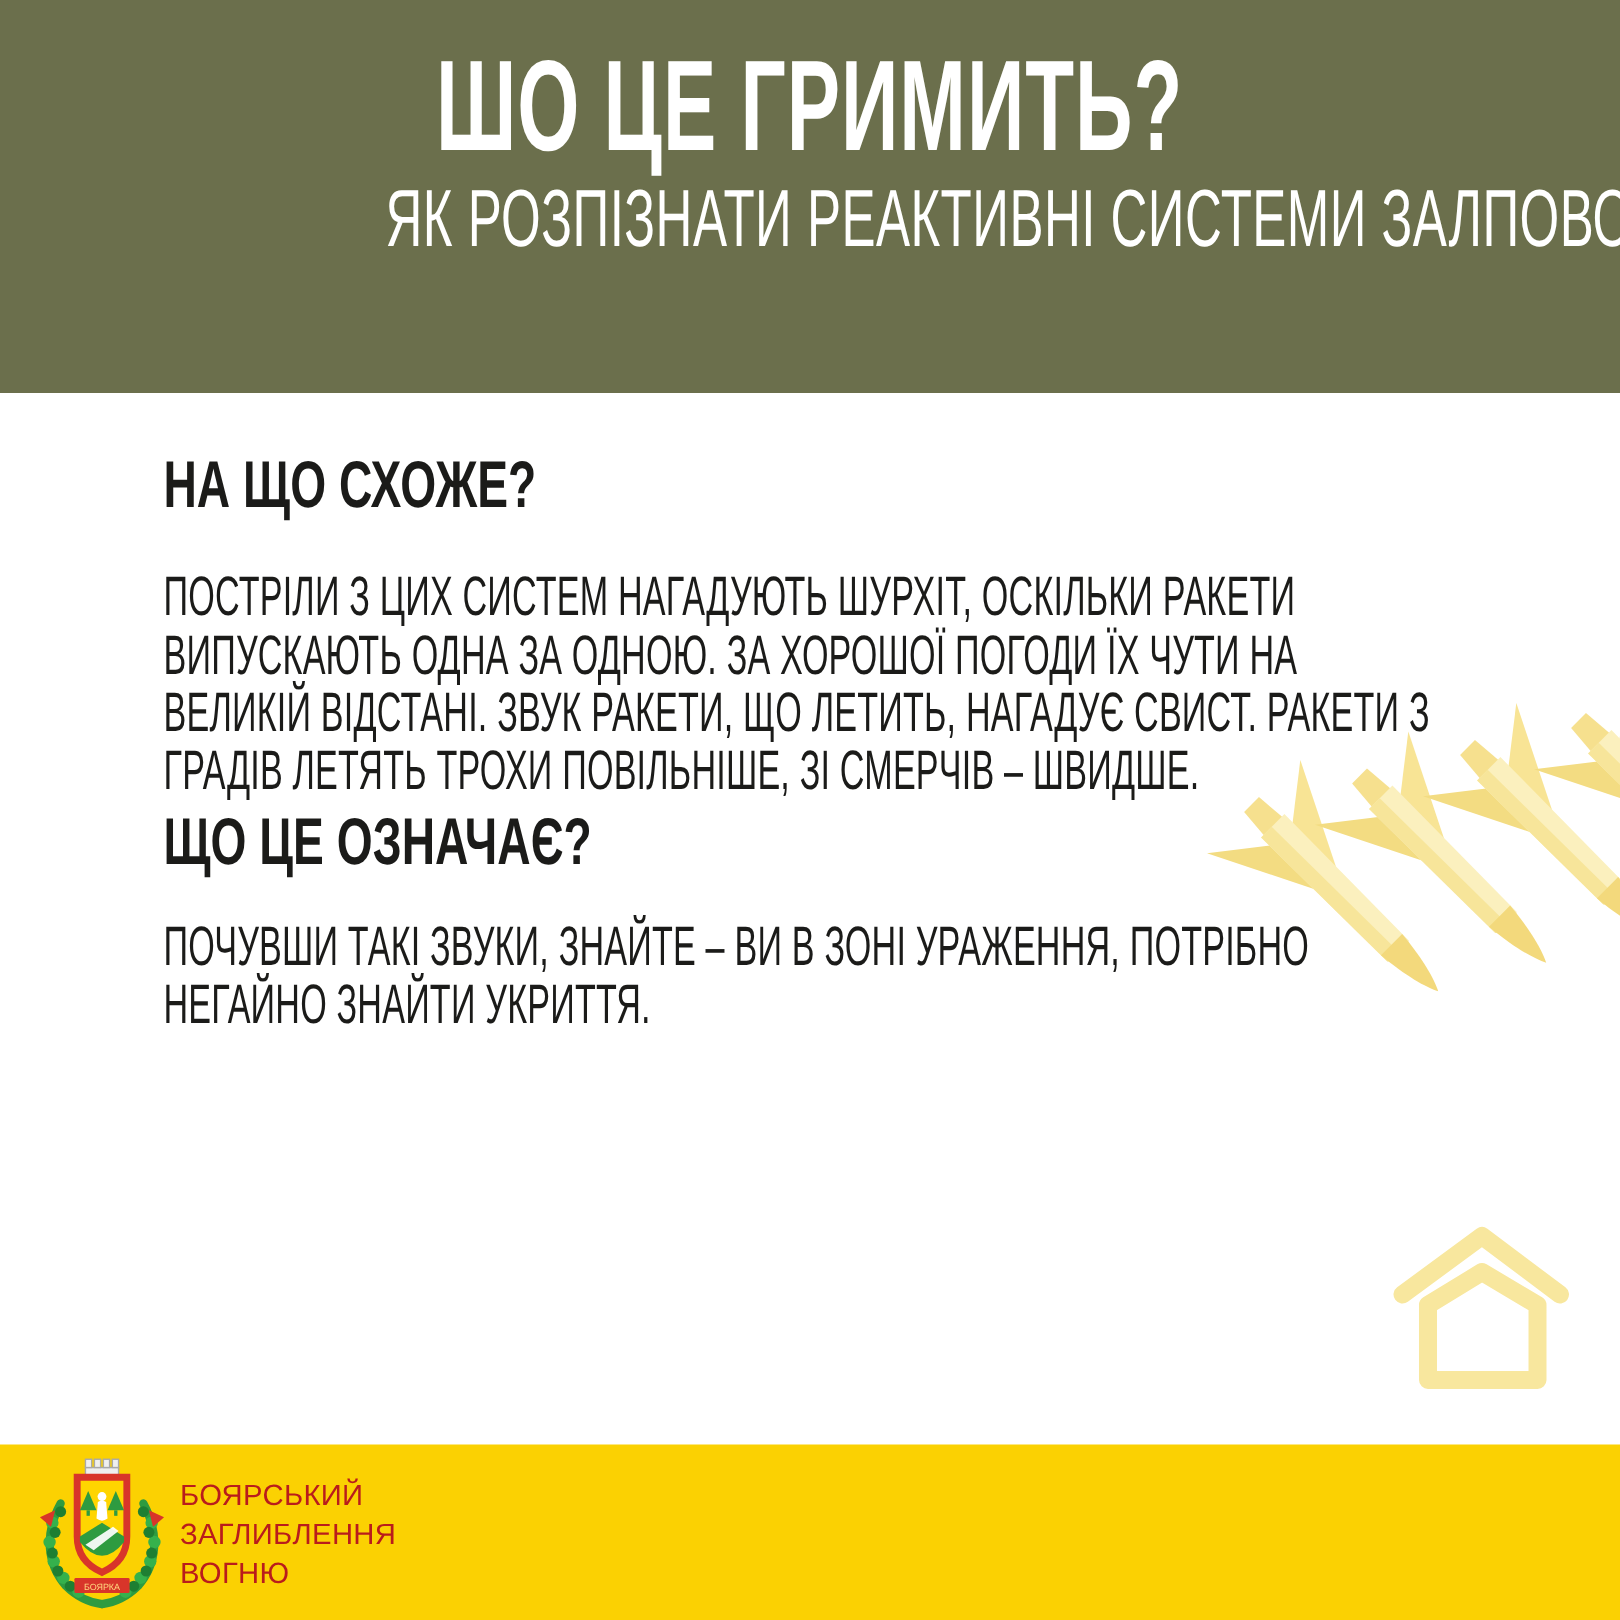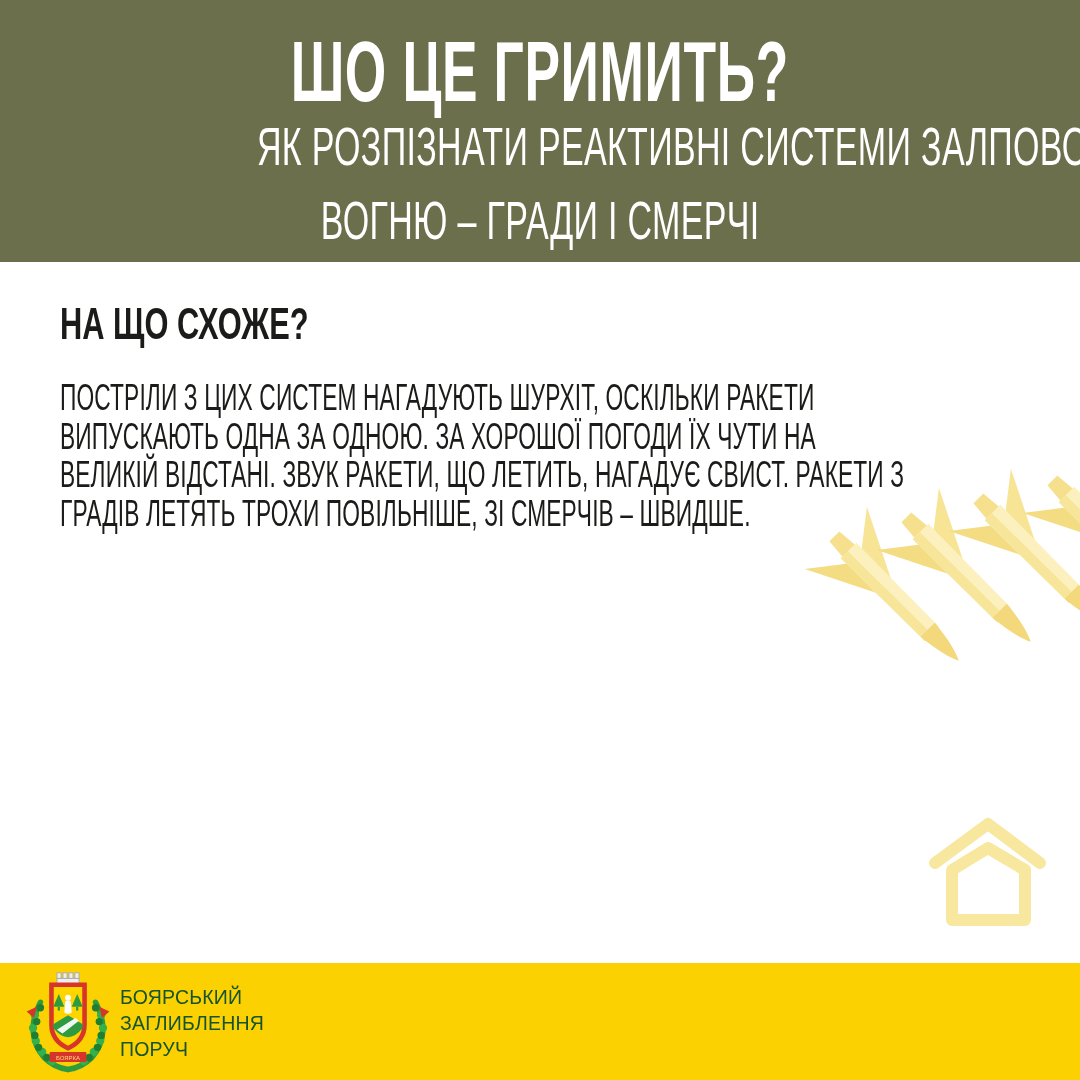--- a/index.html
+++ b/index.html
@@ -23,21 +23,21 @@
     display:inline-block;font-size:54px;font-weight:400;color:#ffffff;
     white-space:nowrap;transform:scaleX(0.63);transform-origin:50% 50%;
     letter-spacing:0.5px;
   }
   
   .content{
     position:absolute;top:262px;left:0;width:1080px;height:701px;
     background:#ffffff;overflow:hidden;
   }
   .decor{position:absolute;top:0;left:0;pointer-events:none;}
-  .text-col{position:relative;padding-left:60px;}
+  .text-col{position:relative;padding-left:109px;}
   .sec-heading{
     font-size:44px;font-weight:700;color:#1B1B19;line-height:46px;
     white-space:nowrap;transform:scaleX(0.70);transform-origin:0 50%;
   }
   .sec-body{
     font-size:37px;font-weight:400;color:#1B1B19;line-height:38.6px;
     width:1380px;transform:scaleX(0.615);transform-origin:0 0;
     letter-spacing:0.2px;
   }
   .sec-body b{font-weight:700;}
@@ -48,33 +48,32 @@
   .mt-h3{margin-top:30px;}
   .mt-p3{margin-top:31px;}
   
   .footer{
     position:absolute;top:963px;left:0;width:1080px;height:117px;
     background:#FBD102;overflow:hidden;
   }
   .coat{position:absolute;left:22px;top:8px;}
   .org{
     position:absolute;left:120px;top:21px;
-    font-size:19.5px;line-height:26px;font-weight:400;color:#14532d;
+    font-size:19.5px;line-height:26px;font-weight:400;color:#b91c1c;
     letter-spacing:0.2px;
   }
 </style>
 </head>
 <body>
 
 <div class="poster">
 
   <header class="banner">
     <div class="title">ШО ЦЕ ГРИМИТЬ?</div>
     <div class="subtitle-line"><span>ЯК РОЗПІЗНАТИ РЕАКТИВНІ СИСТЕМИ ЗАЛПОВОГО</span></div>
-    <div class="subtitle-line"><span>ВОГНЮ – ГРАДИ І СМЕРЧІ</span></div>
   </header>
 
   <main class="content">
 
     <svg class="decor" width="1080" height="701" viewBox="0 0 1080 701" aria-hidden="true">
       <defs>
         <g id="missile">
 
           <polygon points="-90,-7 -66,-9 -66,9 -90,7" fill="#F6E08E"></polygon>
 
@@ -99,20 +98,24 @@
       </g>
     </svg>
 
     <div class="text-col">
 
       <section>
         <div class="sec-heading mt-h1">НА ЩО СХОЖЕ?</div>
         <div class="sec-body mt-p1">ПОСТРІЛИ З ЦИХ СИСТЕМ НАГАДУЮТЬ ШУРХІТ, ОСКІЛЬКИ РАКЕТИ ВИПУСКАЮТЬ ОДНА ЗА ОДНОЮ. ЗА ХОРОШОЇ ПОГОДИ ЇХ ЧУТИ НА ВЕЛИКІЙ ВІДСТАНІ. ЗВУК РАКЕТИ, ЩО ЛЕТИТЬ, НАГАДУЄ СВИСТ. РАКЕТИ З ГРАДІВ ЛЕТЯТЬ ТРОХИ ПОВІЛЬНІШЕ, ЗІ СМЕРЧІВ – ШВИДШЕ.</div>
       </section>
 
+      <section>
+        <div class="sec-heading mt-h2">ЩО ЦЕ ОЗНАЧАЄ?</div>
+        <div class="sec-body mt-p2">ПОЧУВШИ ТАКІ ЗВУКИ, ЗНАЙТЕ – ВИ В ЗОНІ УРАЖЕННЯ, ПОТРІБНО НЕГАЙНО ЗНАЙТИ УКРИТТЯ.</div>
+      </section>
 
 
     </div>
   </main>
 
   <footer class="footer">
 
     <svg class="coat" width="92" height="103" viewBox="0 0 100 112" aria-hidden="true">
 
       <g fill="none" stroke="#2E9B40" stroke-width="6" stroke-linecap="round">
@@ -170,17 +173,17 @@
       <path d="M34 58 L50 48 L66 58 L66 62 Q58 72 50 72 Q42 72 34 62 Z" fill="#2E9B40"></path>
       <path d="M38 64 L58 51 L62 54 L44 68 Z" fill="#FFFFFF" opacity="0.92"></path>
 
       <rect x="30" y="88" width="40" height="11" rx="1" fill="#D8352A"></rect>
       <text x="50" y="96.5" font-size="6.5" fill="#FFD77E" text-anchor="middle" font-family="Liberation Sans, sans-serif">БОЯРКА</text>
     </svg>
 
     <div class="org">
       <div>БОЯРСЬКИЙ</div>
       <div>ЗАГЛИБЛЕННЯ</div>
-      <div>ПОРУЧ</div>
+      <div>ВОГНЮ</div>
     </div>
   </footer>
 
 </div>
 
 </body></html>

